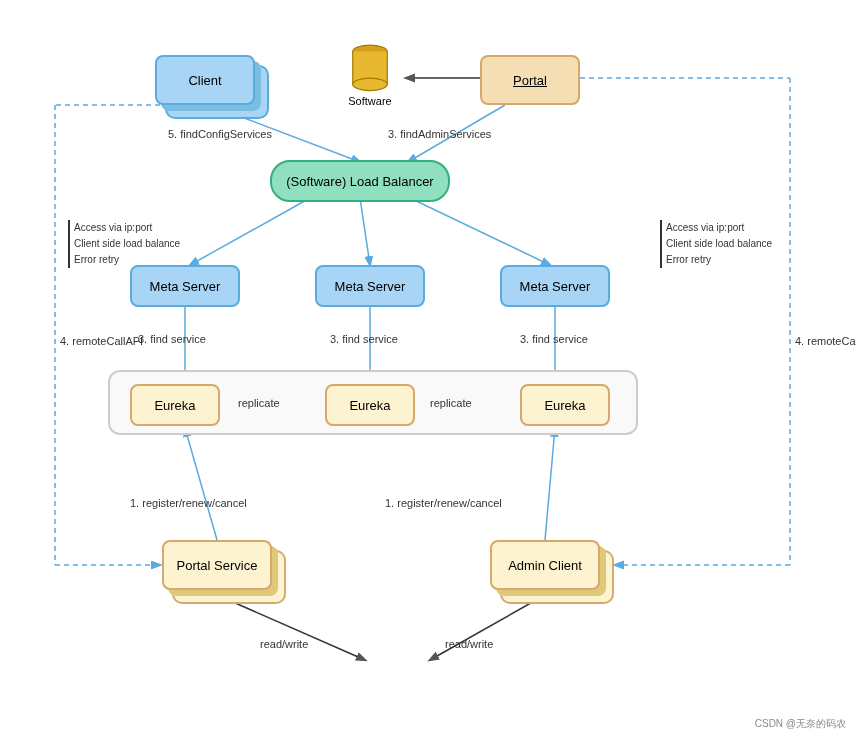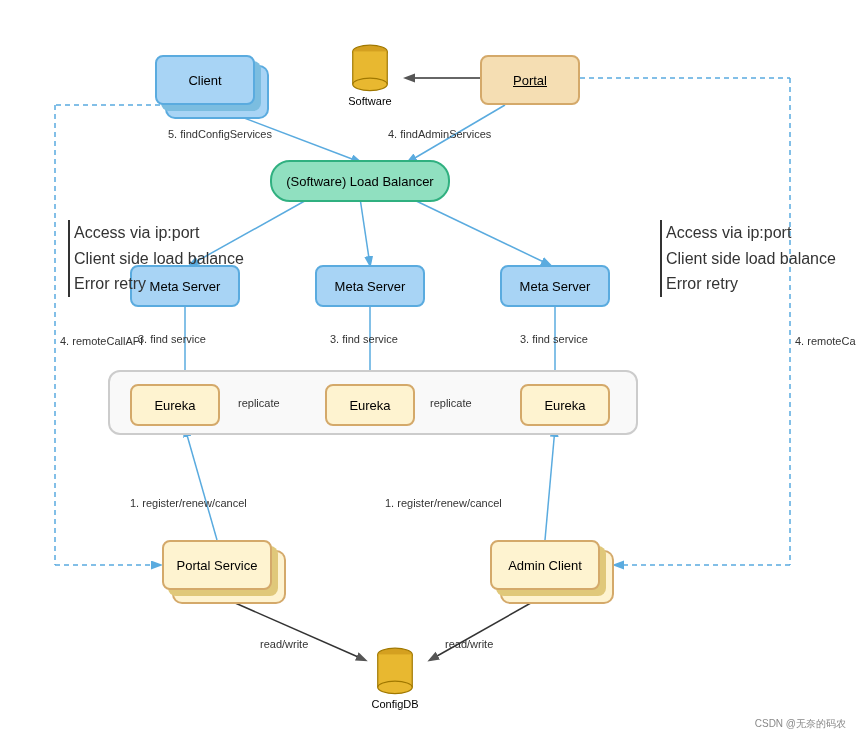--- a/index.html
+++ b/index.html
@@ -161,21 +161,21 @@
     
     .arrow-label {
       position: absolute;
       font-size: 11px;
       color: #333;
       white-space: nowrap;
     }
     
     .bracket-label {
       position: absolute;
-      font-size: 16px;
+      font-size: 10px;
       color: #333;
       line-height: 1.6;
       border-left: 2px solid #333;
       padding-left: 4px;
     }
     
     .watermark {
       position: absolute;
       right: 10px;
       bottom: 10px;
@@ -297,33 +297,23 @@
     <span>Eureka</span>
   </div>
 
   <div class="node node-config">
     <span>Portal Service</span>
   </div>
   <div class="node node-admin">
     <span>Admin Client</span>
   </div>
 
-  <div class="node node-configdb">
-    <svg class="db-cylinder" width="52" height="65" viewBox="0 0 52 65" xmlns="http://www.w3.org/2000/svg">
-      <ellipse cx="26" cy="12" rx="22" ry="8" fill="#d4a020" stroke="#a07800" stroke-width="1.5"></ellipse>
-      <rect x="4" y="12" width="44" height="42" fill="#e8b830" stroke="none"></rect>
-      <ellipse cx="26" cy="54" rx="22" ry="8" fill="#e8b830" stroke="#a07800" stroke-width="1.5"></ellipse>
-      <line x1="4" y1="12" x2="4" y2="54" stroke="#a07800" stroke-width="1.5"></line>
-      <line x1="48" y1="12" x2="48" y2="54" stroke="#a07800" stroke-width="1.5"></line>
-    </svg>
-    <span style="font-size:11px;margin-top:2px;">ConfigDB</span>
-  </div>
 
   <div class="arrow-label" style="left:168px;top:128px;">5. findConfigServices</div>
-  <div class="arrow-label" style="left:388px;top:128px;">4. findAdminServices</div>
+  <div class="arrow-label" style="left:388px;top:128px;">3. findAdminServices</div>
 
   <div class="arrow-label" style="left:138px;top:333px;">3. find service</div>
   <div class="arrow-label" style="left:330px;top:333px;">3. find service</div>
   <div class="arrow-label" style="left:520px;top:333px;">3. find service</div>
 
   <div class="arrow-label" style="left:238px;top:397px;">replicate</div>
   <div class="arrow-label" style="left:430px;top:397px;">replicate</div>
 
   <div class="arrow-label" style="left:130px;top:497px;">1. register/renew/cancel</div>
   <div class="arrow-label" style="left:385px;top:497px;">1. register/renew/cancel</div>

